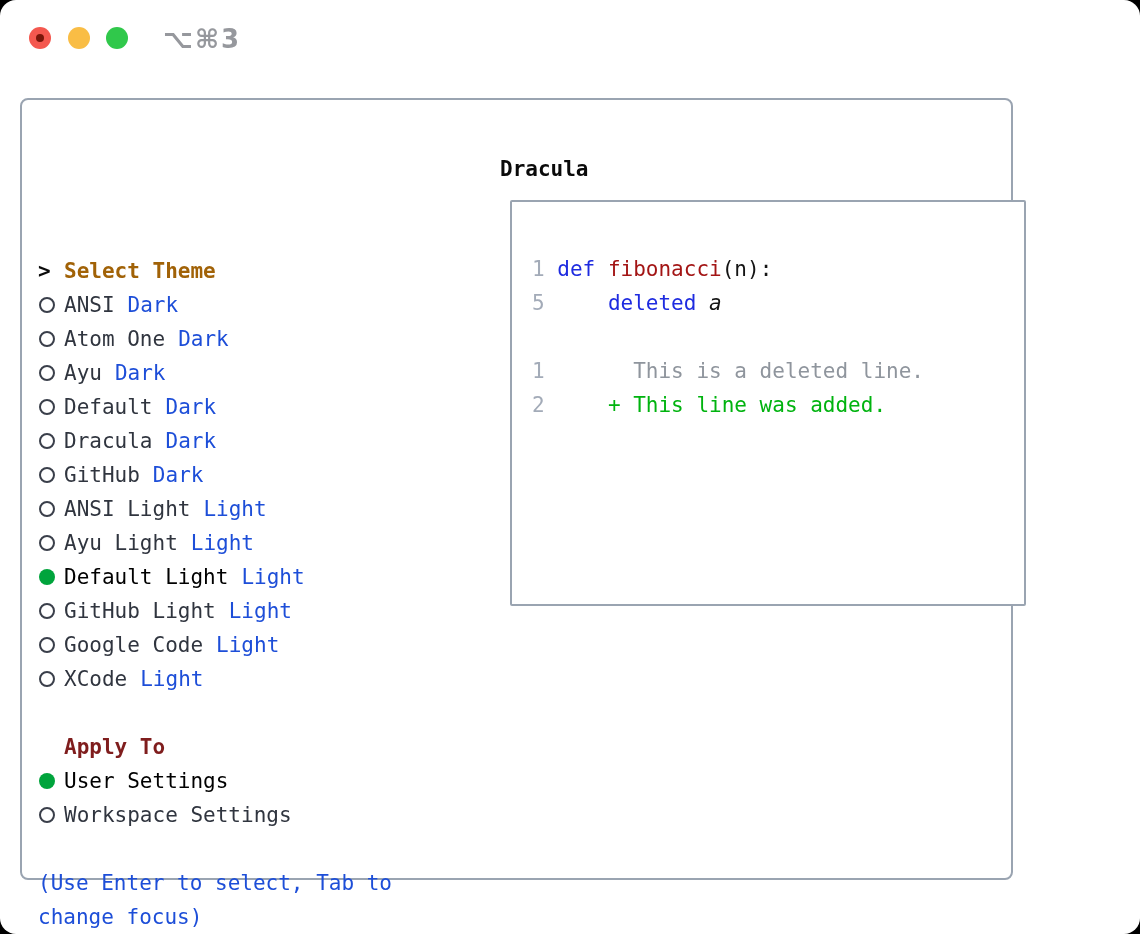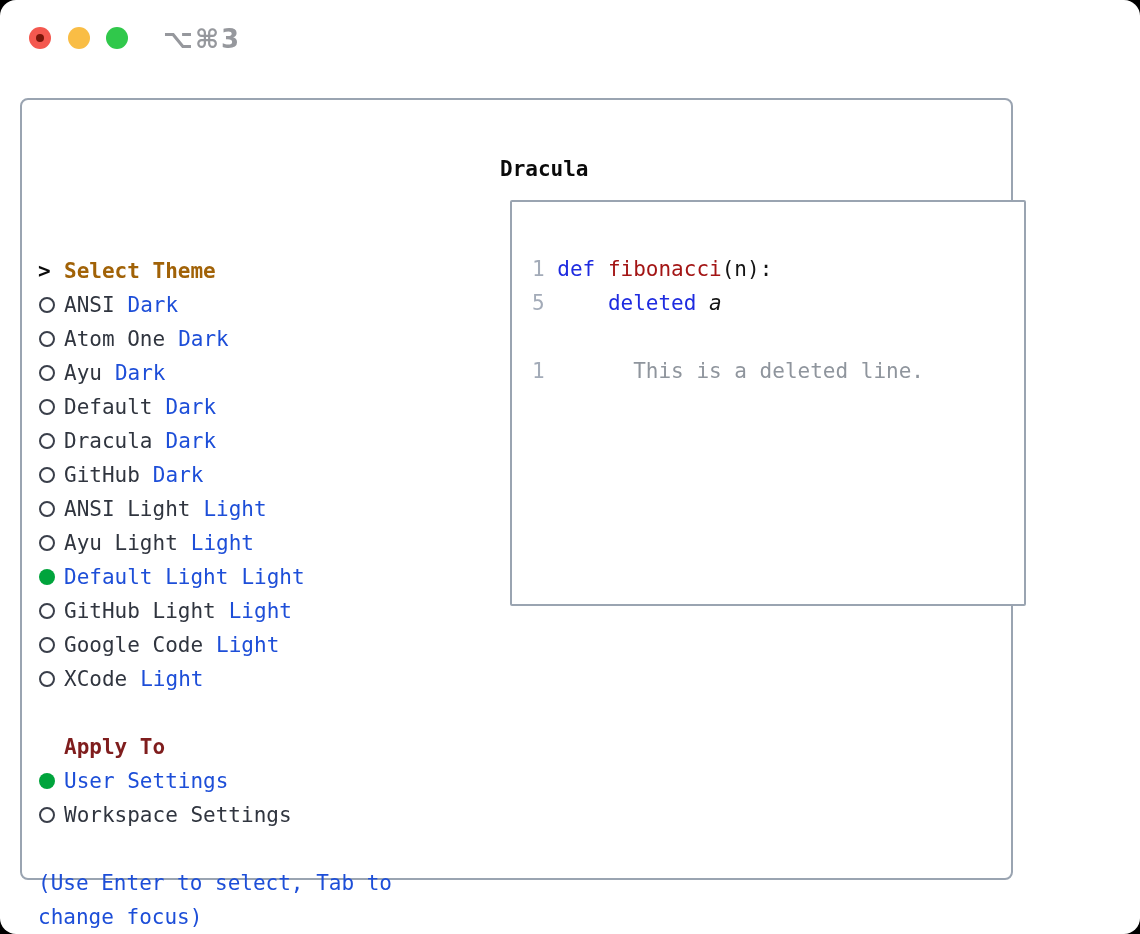--- a/index.html
+++ b/index.html
@@ -95,21 +95,21 @@
     margin-left: 1px;
   }
   .radio.on {
     border: none;
     width: 16px; height: 16px;
     background: #00a43c;
   }
   .hdr  { font-weight: bold; color: #a16207; }
   .hdr2 { color: #7f1d1d; font-weight: bold; }
   .tname { color: #30353f; }
-  .tname.sel { color: #1d4ed8; text-align: center; }
+  .tname.sel { color: #000000; text-align: center; }
   .tag { color: #1d4ed8; margin-left: 13px; }
   .hint { color: #1d4ed8; }
 
   
   .preview-title {
     position: absolute;
     left: 478px; top: 52px;
     height: 34px;
     line-height: 34px;
     font-size: 21px;
@@ -161,16 +161,17 @@
     <div class="row"><span class="slot"><span class="cursor-glyph">&gt;</span></span><span class="hdr">Select Theme</span></div><div class="row"><span class="slot"><span class="radio"></span></span><span class="tname">ANSI</span><span class="tag">Dark</span></div><div class="row"><span class="slot"><span class="radio"></span></span><span class="tname">Atom One</span><span class="tag">Dark</span></div><div class="row"><span class="slot"><span class="radio"></span></span><span class="tname">Ayu</span><span class="tag">Dark</span></div><div class="row"><span class="slot"><span class="radio"></span></span><span class="tname">Default</span><span class="tag">Dark</span></div><div class="row"><span class="slot"><span class="radio"></span></span><span class="tname">Dracula</span><span class="tag">Dark</span></div><div class="row"><span class="slot"><span class="radio"></span></span><span class="tname">GitHub</span><span class="tag">Dark</span></div><div class="row"><span class="slot"><span class="radio"></span></span><span class="tname">ANSI Light</span><span class="tag">Light</span></div><div class="row"><span class="slot"><span class="radio"></span></span><span class="tname">Ayu Light</span><span class="tag">Light</span></div><div class="row"><span class="slot"><span class="radio on"></span></span><span class="tname sel">Default Light</span><span class="tag">Light</span></div><div class="row"><span class="slot"><span class="radio"></span></span><span class="tname">GitHub Light</span><span class="tag">Light</span></div><div class="row"><span class="slot"><span class="radio"></span></span><span class="tname">Google Code</span><span class="tag">Light</span></div><div class="row"><span class="slot"><span class="radio"></span></span><span class="tname">XCode</span><span class="tag">Light</span></div><div class="row"></div><div class="row"><span class="slot"></span><span class="hdr2">Apply To</span></div><div class="row"><span class="slot"><span class="radio on"></span></span><span class="tname sel">User Settings</span></div><div class="row"><span class="slot"><span class="radio"></span></span><span class="tname">Workspace Settings</span></div><div class="row"></div><div class="row"><span class="hint">(Use Enter to select, Tab to</span></div><div class="row"><span class="hint">change focus)</span></div></div>
 
     <div class="preview-title">Dracula</div>
 
     <div class="preview-box" id="preview-box">
 
     <div class="code-line"><span class="c-num">1</span><span class="c-p"> </span><span class="c-kw">def</span><span class="c-p"> </span><span class="c-fn">fibonacci</span><span class="c-p">(n):</span></div>
         <div class="code-line"><span class="c-num">5</span><span class="c-p">     </span><span class="c-kw">deleted</span><span class="c-p"> </span><span class="c-v">a</span></div>
         <div class="code-line"></div>
         <div class="code-line"><span class="c-num">1</span><span class="c-p">       </span><span class="c-ctx">This is a deleted line.</span></div>
+        <div class="code-line"><span class="c-num">2</span><span class="c-p">     </span><span class="c-add">+ This line was added.</span></div>
       </div>
 
   </div>
 </div>
 
 </body></html>

